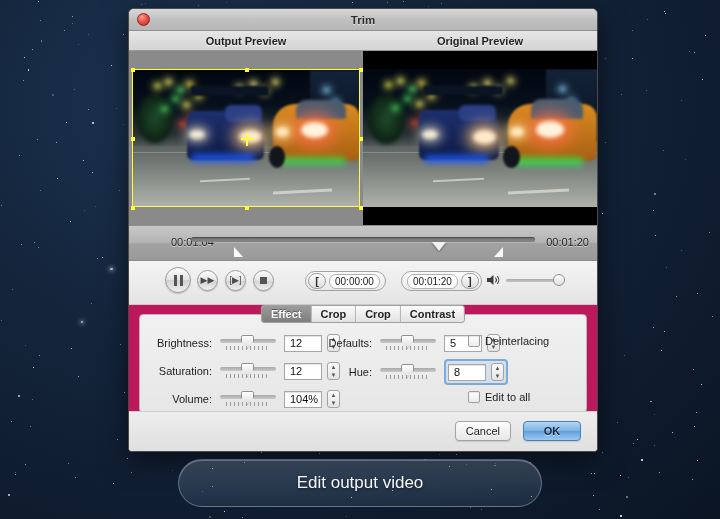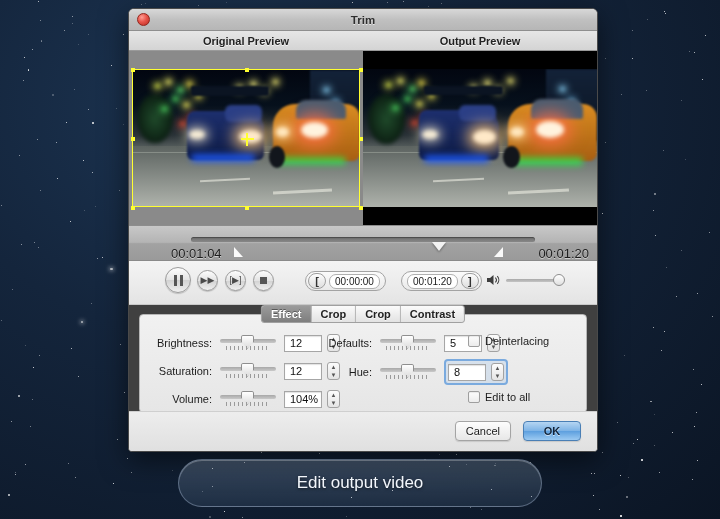--- a/index.html
+++ b/index.html
@@ -78,21 +78,21 @@
   .crosshair:after  { left: 5px; top: 0; width: 2px; height: 13px; }
   .letterbox { position: absolute; left: 0; right: 0; height: 18px; background: #000; }
 
   
   .timeline {
     height: 36px; position: relative;
     background: linear-gradient(to bottom,#c8c8c8 0%,#b4b4b4 48%,#a2a2a2 52%,#9a9a9a 100%);
     border-top: 1px solid #8d8d8d; border-bottom: 1px solid #8a8a8a;
   }
   .tl-time {
-    position: absolute; top: 20px; font-size: 13px; color: #1e1e1e;
+    position: absolute; top: 10px; font-size: 11px; color: #1e1e1e;
     text-shadow: 0 1px 0 rgba(255,255,255,.5);
     padding-left: 34px;
   }
   .tl-left  { left: 8px; }
   .tl-right { right: 8px; }
   .tl-track {
     position: absolute; left: 62px; right: 62px; top: 11px; height: 5px;
     background: linear-gradient(to bottom,#6e6e6e,#878787);
     border-radius: 3px; box-shadow: inset 0 1px 1px rgba(0,0,0,.35);
   }
@@ -149,21 +149,21 @@
     background: linear-gradient(to bottom,#a9a9a9,#c4c4c4);
     position: relative;
   }
   .vol-knob {
     position: absolute; top: -5px; width: 12px; height: 12px; border-radius: 50%;
     background: linear-gradient(to bottom,#ffffff,#e0e0e0);
     border: 1px solid #8e8e8e;
   }
 
   
-  .panelarea { position: relative; height: 112px; background: #404040; }
+  .panelarea { position: relative; height: 112px; background: #be185d; }
   .tabbar {
     position: absolute; top: 0; left: 50%; transform: translateX(-50%);
     display: flex; height: 18px; z-index: 3;
     border: 1px solid #a0a0a0; border-radius: 3px; overflow: hidden;
     background: linear-gradient(to bottom,#fbfbfb,#e2e2e2);
   }
   .tab {
     padding: 0 9px; font-size: 11px; line-height: 17px; color: #222;
     border-right: 1px solid #b4b4b4; font-weight: bold;
     text-shadow: 0 1px 0 rgba(255,255,255,.6);
@@ -603,22 +603,22 @@
   </div>
 
 <div class="window">
 
   <div class="titlebar">
     <div class="close-btn"></div>
     <div class="title-text">Trim</div>
   </div>
 
   <div class="preview-head">
+    <div>Output Preview</div>
     <div>Original Preview</div>
-    <div>Output Preview</div>
   </div>
 
   <div class="previews">
     <div class="pane left">
       <div class="video vleft" id="scene-left">
           <div class="road" style="top: 76.16px; height: 59.84px;"></div>
           <div class="lane" style="left: 68.4px; top: 108.8px; width: 50.16px; height: 2px; transform: rotate(-3deg);"></div>
           <div class="lane" style="left: 141.36px; top: 119.68px; width: 59.28px; height: 3px; transform: rotate(-3deg);"></div>
           <div class="lane" style="left: 0px; top: 81.6px; width: 228px; height: 1px; background: rgba(200, 205, 195, 0.35);"></div>
           <div class="blur" style="left: 177.84px; top: 0px; width: 54.72px; height: 70.72px; background: linear-gradient(rgb(19, 34, 56), rgb(10, 19, 32)); border-radius: 0px; filter: blur(1px);"></div>

